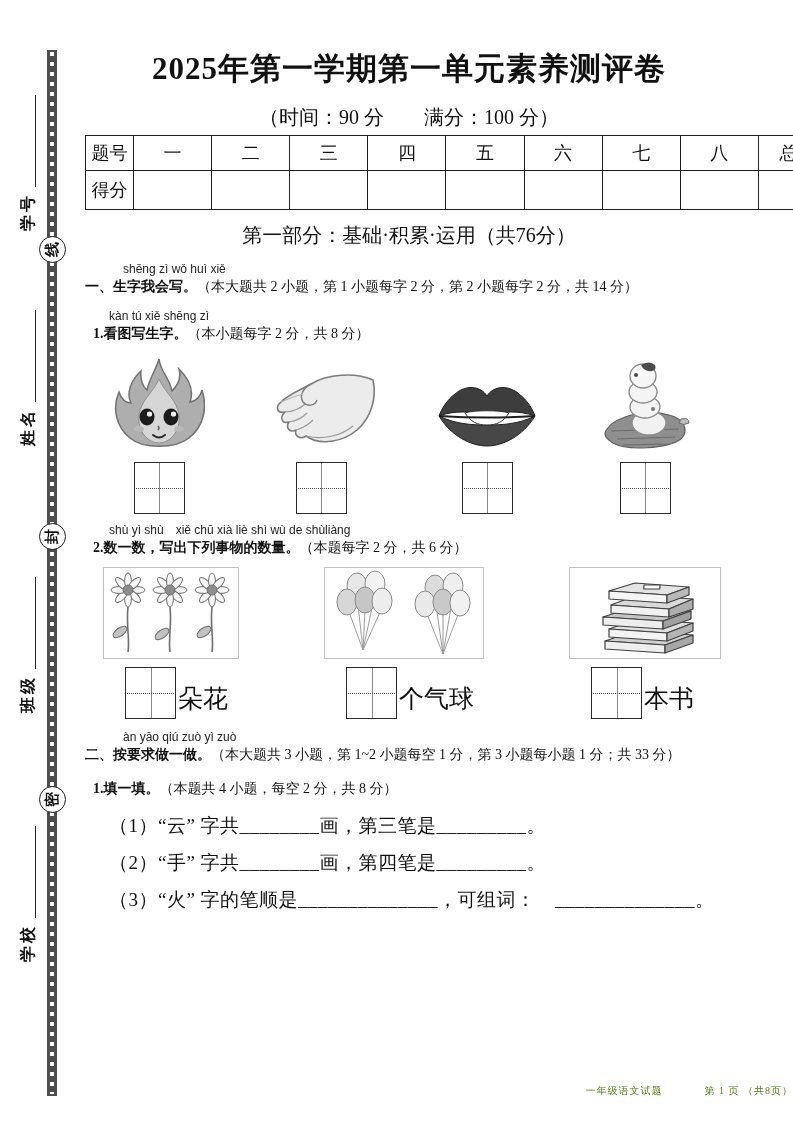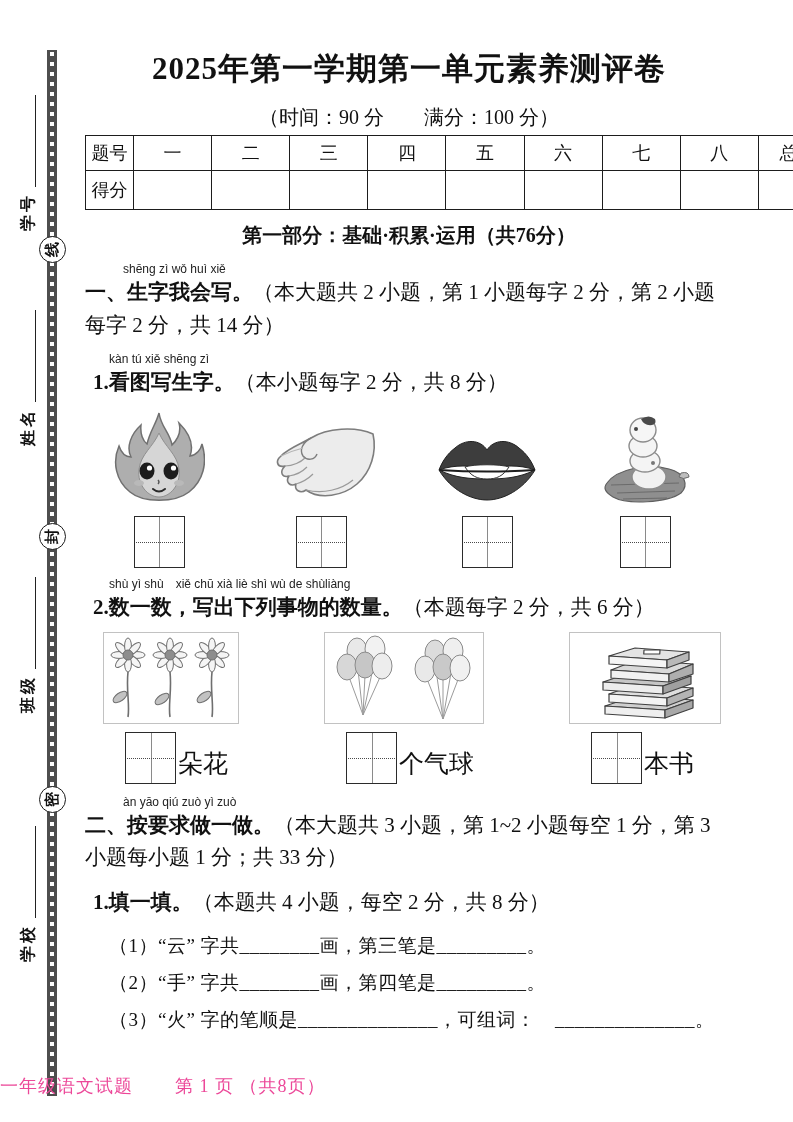--- a/index.html
+++ b/index.html
@@ -38,24 +38,24 @@
   .title   { text-align:center; font-size:31px; font-weight:bold; letter-spacing:1px; }
   .subtitle{ text-align:center; font-size:27px; font-weight:bold; margin-top:14px; letter-spacing:2px; }
   .meta    { text-align:center; font-size:20px; margin-top:14px; }
 
   table.score { border-collapse:collapse; width:752px; margin-top:4px; table-layout:fixed; }
   table.score th, table.score td { border:1.6px solid #1d1d1d; text-align:center; font-weight:normal; font-size:18px; }
   table.score tr.hdr  th { height:35px; }
   table.score tr.body td { height:39px; }
   table.score .c0 { width:48px; }
 
-  .section-header { text-align:center; font-size:20px; font-weight:bold; margin-top:12px; }
+  .section-header { text-align:center; font-size:20px; font-weight:normal; margin-top:12px; }
 
   .pinyin { font-family:"Liberation Sans", sans-serif; font-size:12px; color:#222; line-height:1.1; }
-  .qtext  { font-size:21px; line-height:1.55; }
+  .qtext  { font-size:14px; line-height:1.55; }
   .qtext .bold { font-weight:bold; }
 
   .q-main { margin-top:14px; }
   .q-sub  { margin-top:12px; }
   .ind-main { padding-left:38px; }
   .ind-sub  { padding-left:24px; }
 
   
   .pic-row { display:flex; justify-content:space-between; padding:6px 40px 0 28px; margin-top:6px; }
   .pic-cell { display:flex; flex-direction:column; align-items:center; gap:10px; }
@@ -70,22 +70,22 @@
   
   .count-row { display:flex; justify-content:space-between; padding:0 12px 0 18px; margin-top:8px; }
   .count-cell { display:flex; flex-direction:column; gap:8px; }
   .frame { border:1px solid #c2c2c2; background:#fff; display:flex; align-items:center; justify-content:center; }
   .count-answer { display:flex; align-items:flex-end; gap:2px; padding-left:22px; }
   .count-answer .unit { font-size:25px; padding-bottom:4px; }
 
   .fill-item { font-size:19px; line-height:1.95; padding-left:24px; letter-spacing:.5px; }
 
   .footer {
-    position:absolute; left:0; right:0; bottom:24px; text-align:left;
-    font-size:18px; color:#ec4899; letter-spacing:1px;
+    position:absolute; left:0; right:0; bottom:24px; text-align:right;
+    font-size:10px; color:#4d7c0f; letter-spacing:1px;
   }
   .footer .gap { display:inline-block; width:42px; }
 
   svg { display:block; }
 </style>
 </head>
 <body>
 
 <div class="rail-strip"></div>
 

